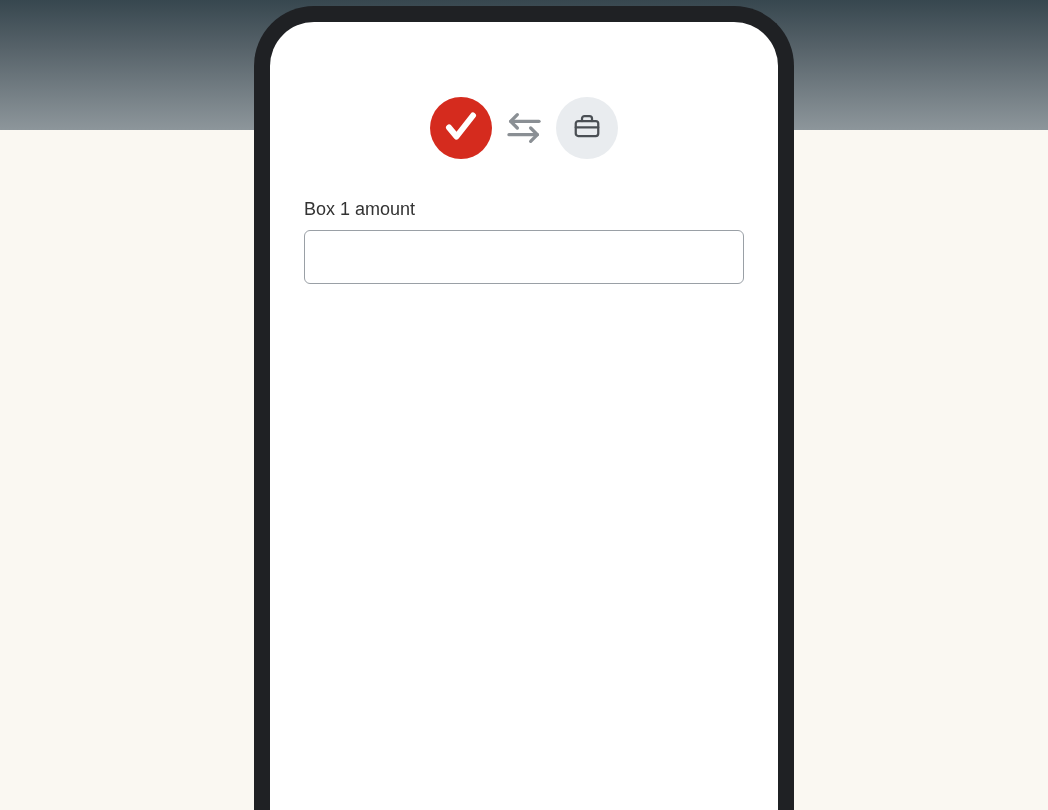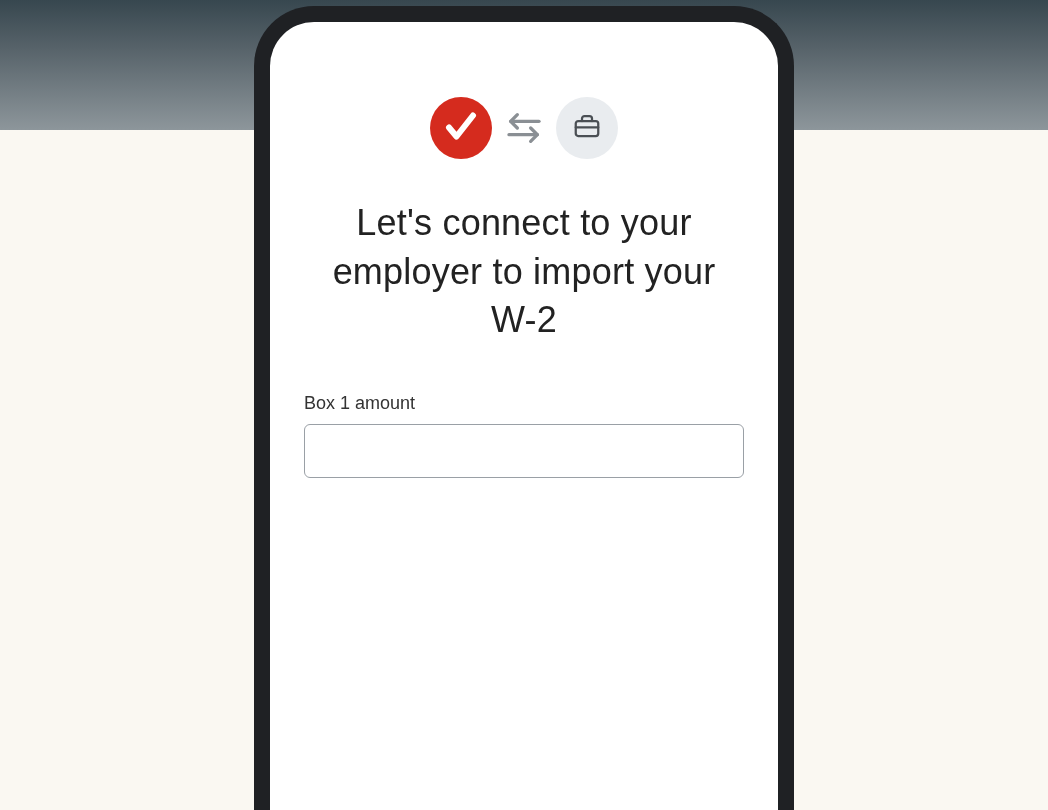--- a/index.html
+++ b/index.html
@@ -121,21 +121,20 @@
         <span>
           <svg viewBox="0 0 24 24" fill="none" stroke="#4a4f54" stroke-width="1.8" stroke-linecap="round" stroke-linejoin="round">
             <rect x="3" y="8" width="18" height="12" rx="2"></rect>
             <path d="M8 8 V6 a2 2 0 0 1 2 -2 h4 a2 2 0 0 1 2 2 V8"></path>
             <line x1="3" y1="13" x2="21" y2="13"></line>
           </svg>
         </span>
       </span>
     </div>
 
-    <h1 class="heading">Let's connect to your employer to import your W-2</h1>
 
 
     <div class="form-group">
       <label class="form-label">Box 1 amount</label>
       <input type="text" class="text-input" value="" style="">
     </div>
 
   </div>
 </div>
 

